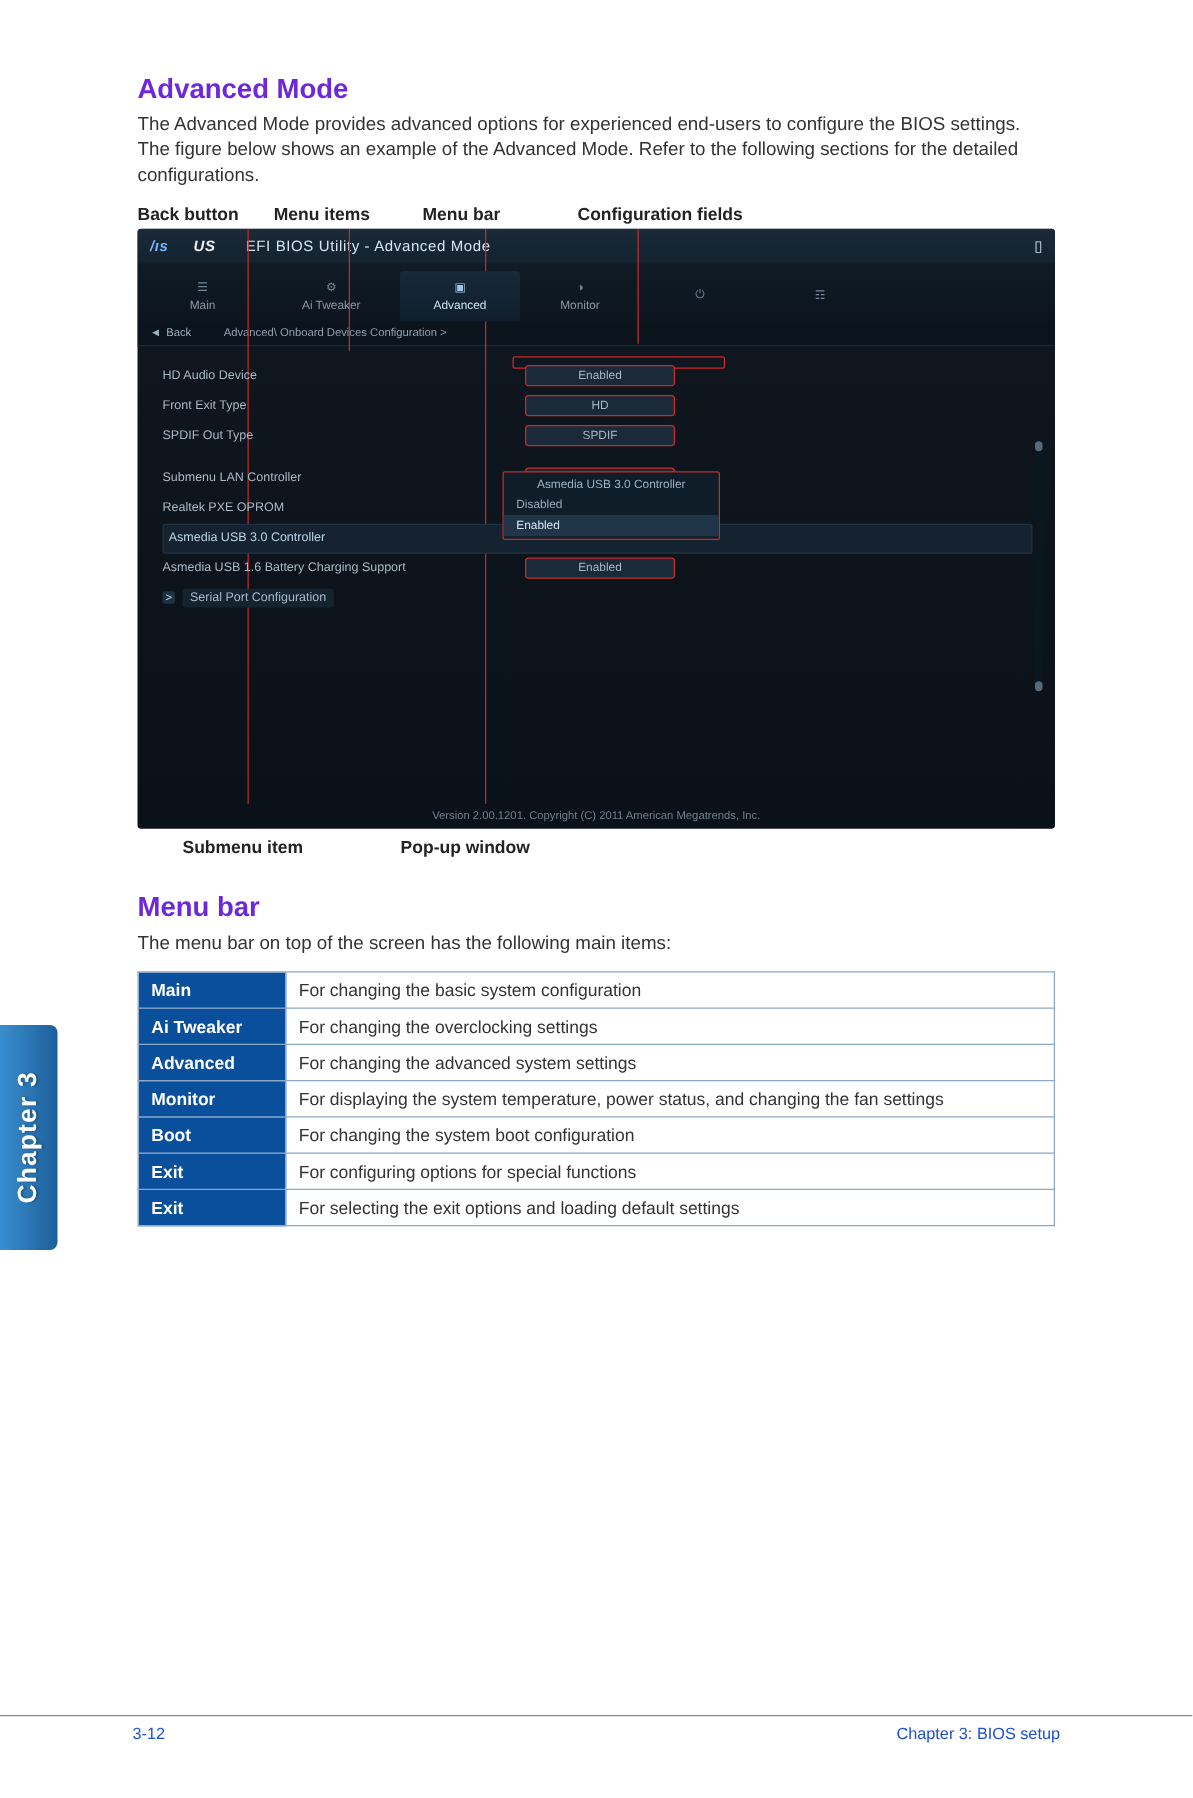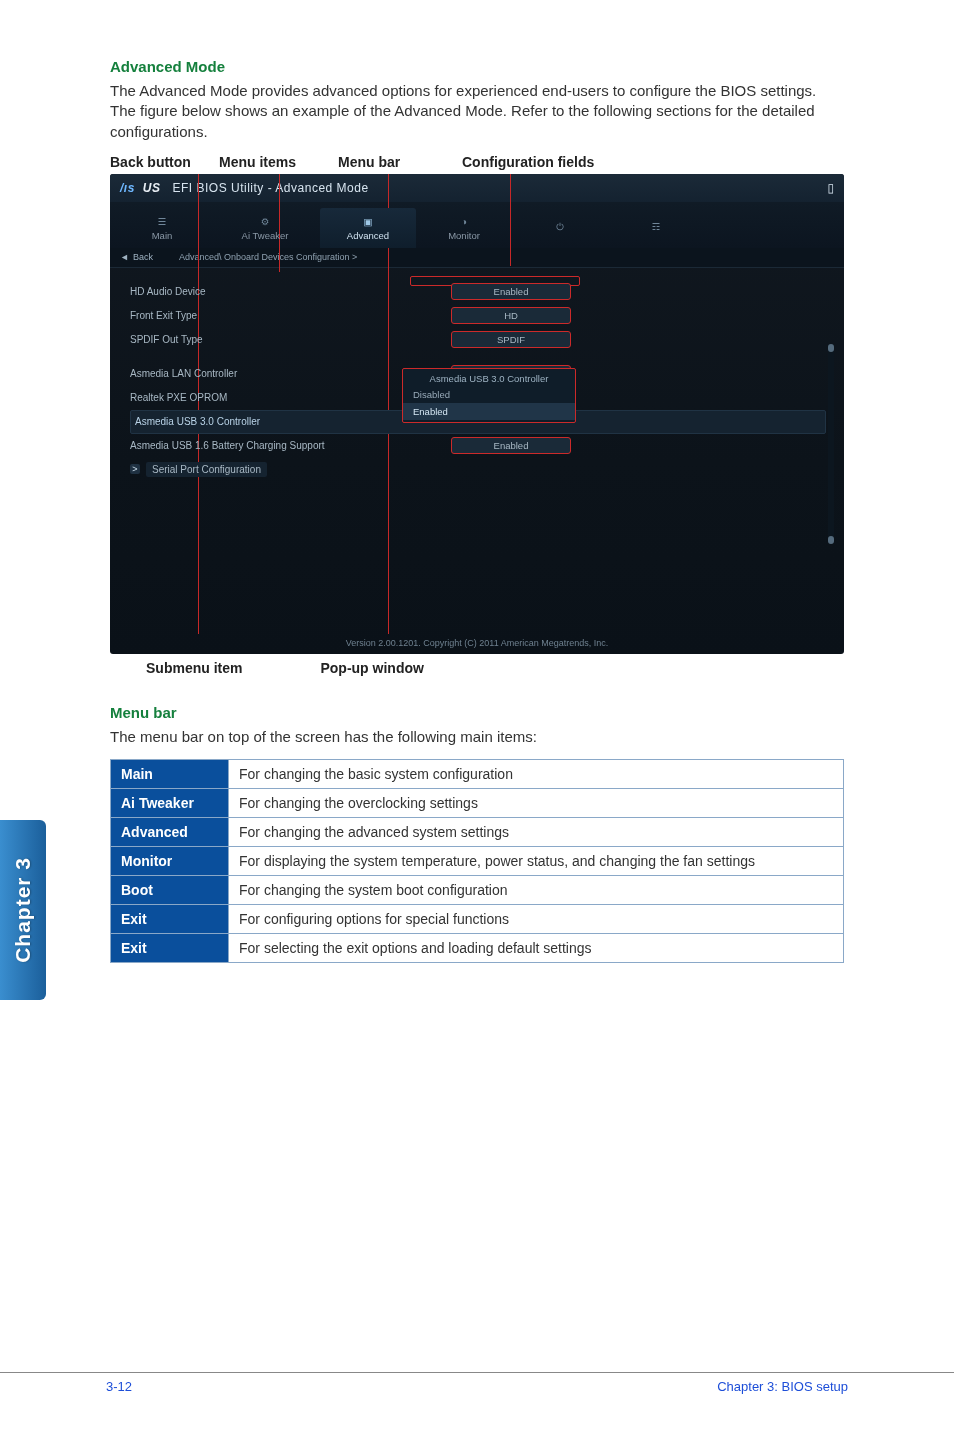--- a/index.html
+++ b/index.html
@@ -8,23 +8,23 @@
     background: #fff;
     width: 954px;
     height: 1438px;
     position: relative;
     color: #333;
   }
   .page-content {
     padding: 58px 110px 0 110px;
   }
   h3.section {
-    font-size: 15px;
+    font-size: 22px;
     font-weight: bold;
-    color: #15803d;
+    color: #6d28d9;
     margin-bottom: 6px;
   }
   p.body {
     font-size: 15px;
     line-height: 1.35;
     color: #333;
     margin-bottom: 12px;
   }
   .note-row {
     display: flex;
@@ -76,21 +76,21 @@
     height: 28px;
     background: linear-gradient(#1b2a38, #142230);
     display: flex;
     align-items: center;
     padding: 0 10px;
     font-size: 12px;
     color: #d7e4ef;
     justify-content: space-between;
   }
   .asus-logo {
-    display: flex; align-items: center; gap: 8px; font-weight: bold;
+    display: flex; align-items: center; gap: 20px; font-weight: bold;
     font-style: italic;
     letter-spacing: 0.5px;
   }
   .asus-blue { color:#6fb8ff; }
   .asus-white { color:#e8eef4;text-align:right; }
   .tabbar {
     height: 46px;
     display: flex;
     align-items: flex-end;
     padding: 0 4px;
@@ -137,21 +137,20 @@
   .rows {
     padding: 12px 18px 4px 20px;
     position: relative;
   }
   .brow {
     height: 24px;
     display: flex;
     align-items: center;
     font-size: 10px;
     color: #a8b8c4;
-    gap: 31px;
   }
   .brow .lbl { flex: 0 0 290px; }
   .pill {
     background: #1a2a38;
     border: 1px solid #2e4356;
     border-radius: 3px;
     padding: 2px 0;
     width: 120px;
     text-align: center;
     font-size: 9.5px;
@@ -375,21 +374,21 @@
           <span class="pill" style="border-color:#cc2a2a;">HD</span>
         </div>
         <div class="brow">
           <span class="lbl">SPDIF Out Type</span>
           <span class="pill" style="border-color:#cc2a2a;">SPDIF</span>
         </div>
 
         <div style="height:10px;"></div>
 
         <div class="brow">
-          <span class="lbl">Asmedia LAN Controller</span>
+          <span class="lbl">Submenu LAN Controller</span>
           <span class="pill" style="border-color:#cc2a2a;">Enabled</span>
         </div>
         <div class="brow">
           <span class="lbl">Realtek PXE OPROM</span>
         </div>
         <div class="brow sel">
           <span class="lbl" style="padding-left:4px;">Asmedia USB 3.0 Controller</span>
         </div>
         <div class="brow">
           <span class="lbl">Asmedia USB 1.6 Battery Charging Support</span>

